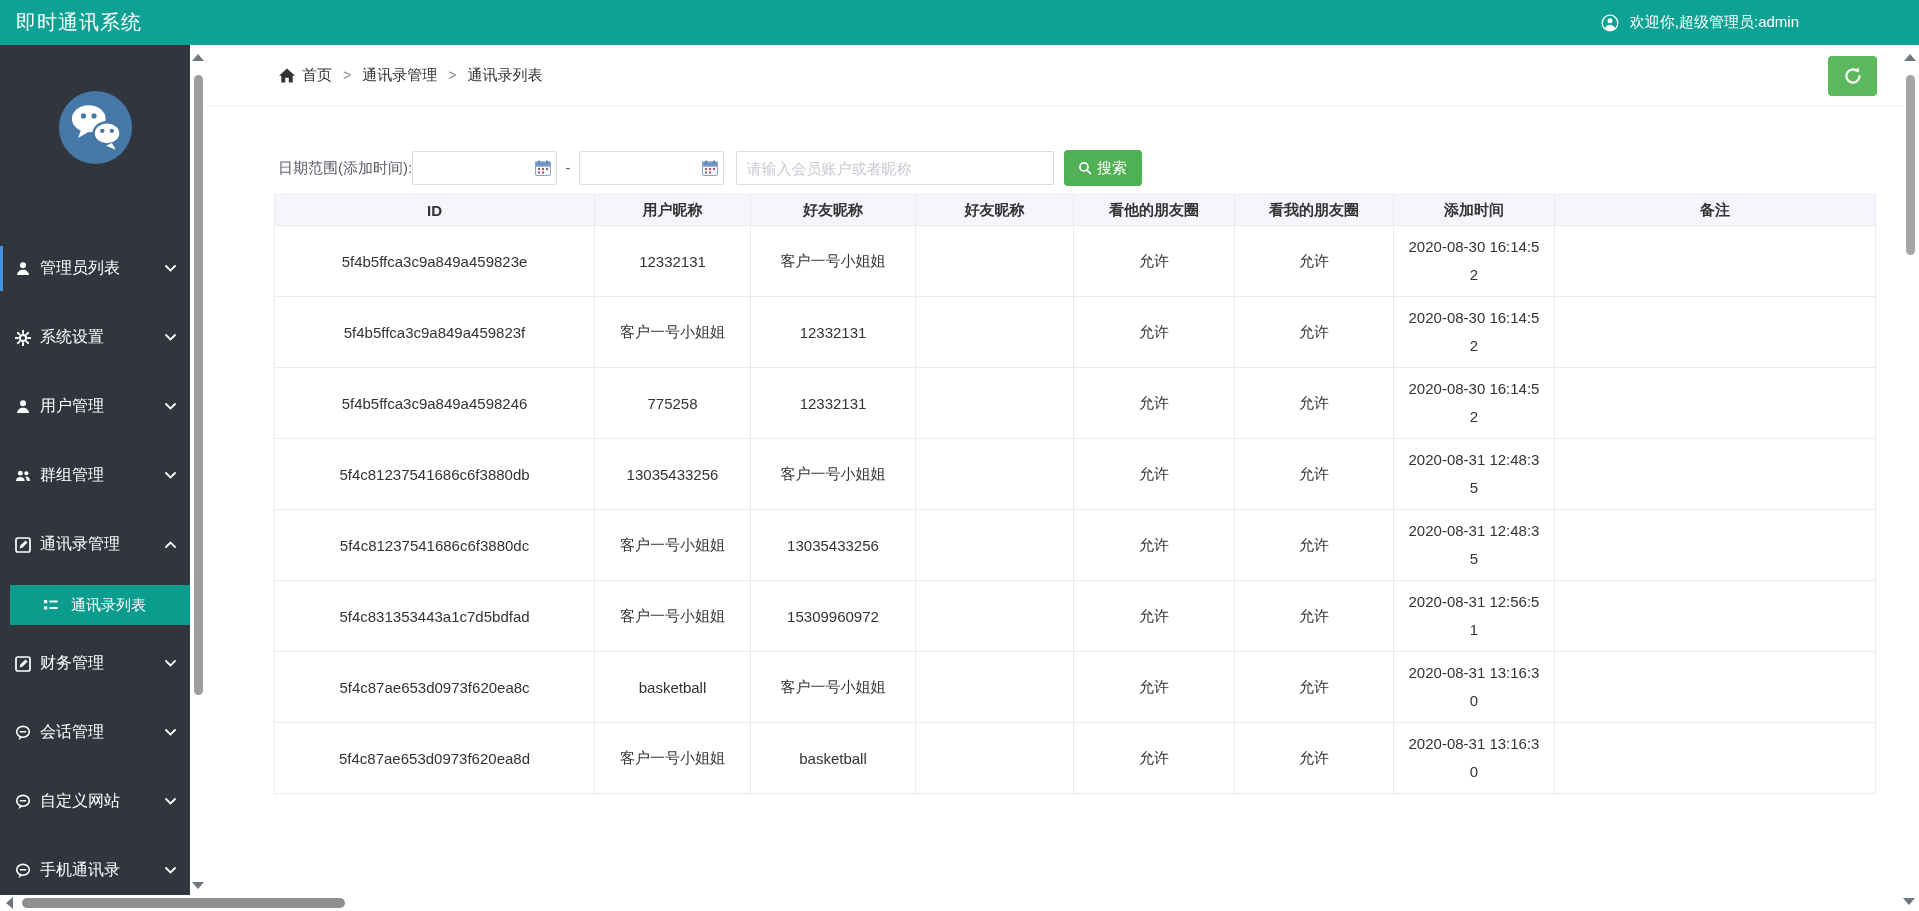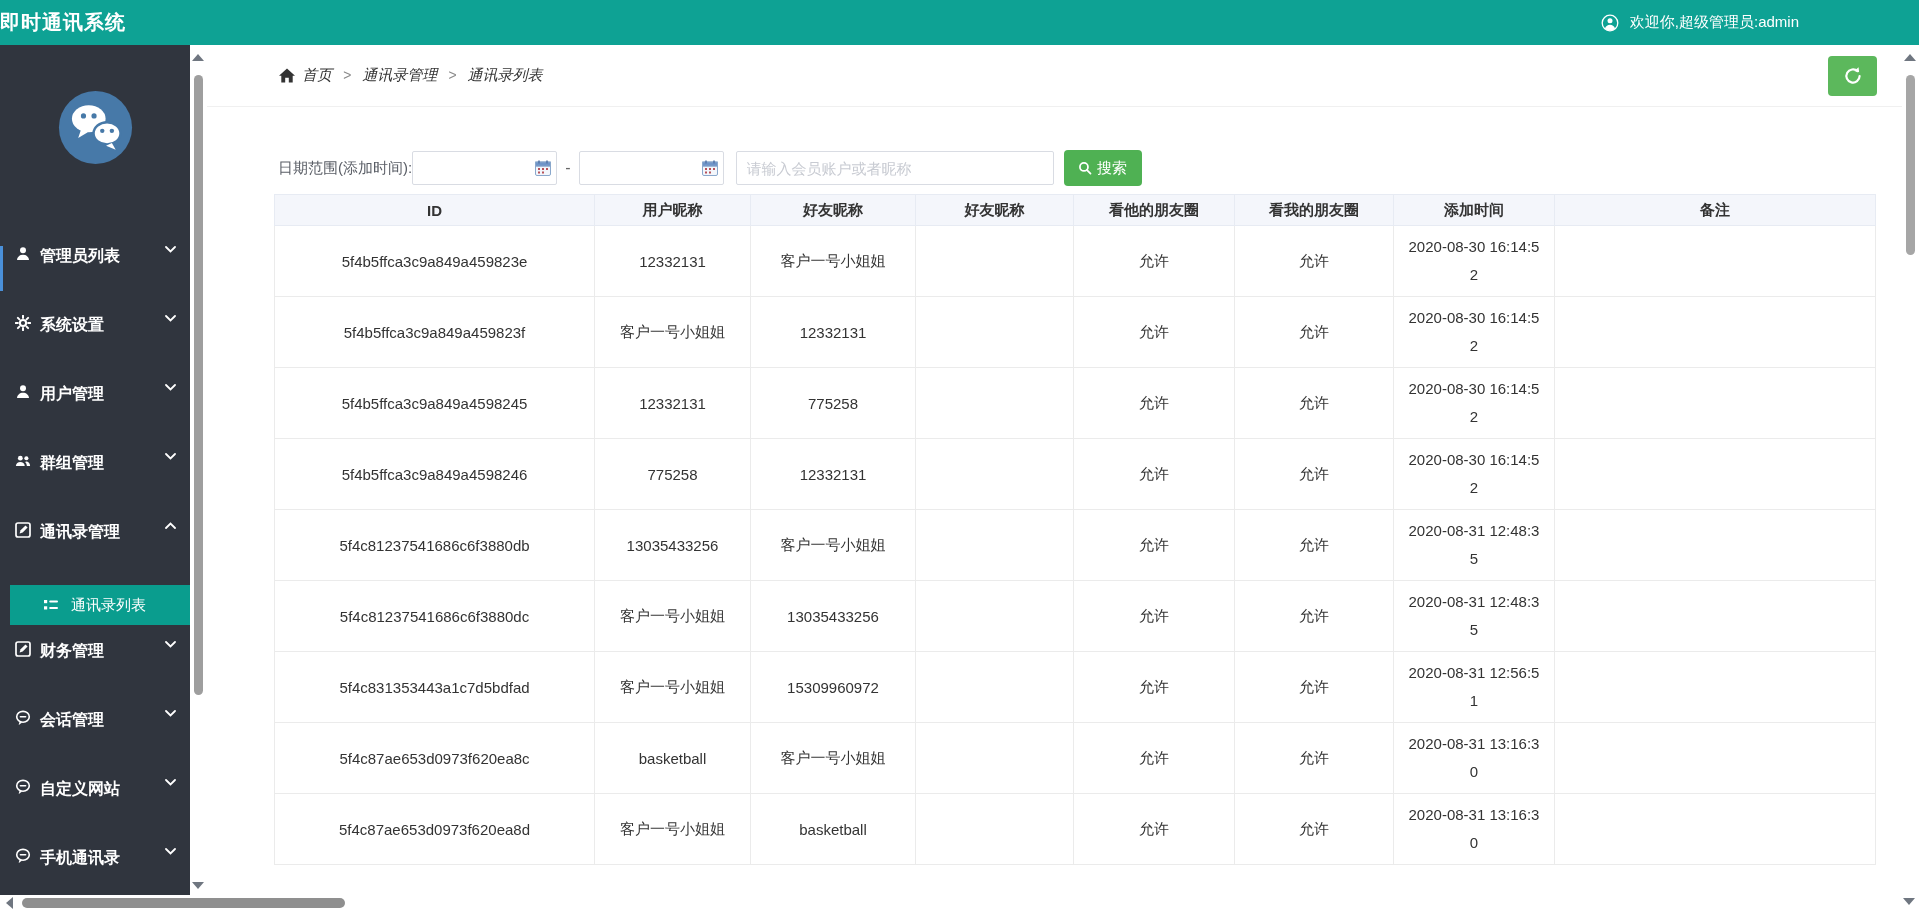--- a/index.html
+++ b/index.html
@@ -6,36 +6,36 @@
   :root{
     --c-topbar:#0ea294; --c-sidebar:#30353e; --c-active:#0a9d8e;
     --c-green:#4fb153; --c-refresh:#5cb85c; --c-logo:#4779a8; --c-thbg:#f4f6fb;
   }
   *{box-sizing:border-box; margin:0; padding:0;}
   html,body{width:1919px; height:911px; overflow:hidden;}
   body{font-family:"Liberation Sans","DejaVu Sans",sans-serif; background:#fff; color:#333; position:relative;}
 
   
   .topbar{height:45px; background:var(--c-topbar); display:flex; align-items:center; justify-content:space-between;}
-  .topbar-title{color:#fff; font-size:20px; font-weight:bold; padding-left:0; letter-spacing:1px;}
+  .topbar-title{color:#fff; font-size:20px; font-weight:normal; padding-left:16px; letter-spacing:1px;}
   .topbar-right{display:flex; align-items:center; gap:11px; padding-right:120px; color:#fff; font-size:15px;}
   .topbar-right svg{display:block;}
 
   
   .layout{display:flex; height:866px; position:relative;}
   .sidebar{width:190px; background:var(--c-sidebar); position:relative; flex:none;}
   .sidebar-scrollbar{width:17px; background:#fff; position:relative; flex:none;}
   .main{flex:1; position:relative; background:#fff; overflow:hidden;}
   .right-scrollbar{width:17px; background:#fff; position:relative; flex:none;}
 
   
   .logo{width:77px; height:77px; margin:44px auto 0;}
   .logo svg{display:block; width:77px; height:77px;}
   .menu{padding-top:80px;}
-  .menu-item{height:45px; display:flex; align-items:flex-start; padding:0 8px 0 15px; margin-bottom:24px; color:#fff; cursor:pointer;font-weight:bold;}
+  .menu-item{height:45px; display:flex; align-items:center; padding:0 8px 0 15px; margin-bottom:24px; color:#fff; cursor:pointer;}
   .menu-item.has-children{margin-bottom:0;}
   .mi-icon{width:16px; height:16px; margin-right:9px; flex:none; display:flex; align-items:center;}
   .mi-icon svg{width:16px; height:16px; display:block;}
   .mi-label{font-size:16px; flex:1;}
   .mi-chevron{width:11px; height:7px; flex:none; margin-right:6px;}
   .mi-chevron svg{width:11px; height:7px; display:block;}
   .submenu-item{height:40px; margin:18px 0 16px 10px; display:flex; align-items:center; padding-left:33px; color:#fff; font-size:15px; cursor:pointer;}
   .submenu-item .mi-icon{margin-right:12px;}
   .submenu-item.active{background:var(--c-active);}
   .menu-blue-bar{position:absolute; left:0; top:201px; width:3px; height:45px; background:#4a90d9;}
@@ -45,21 +45,21 @@
   .sb-down{position:absolute; bottom:22px; left:2px; width:0; height:0; border-left:6px solid transparent; border-right:6px solid transparent; border-top:7px solid #6f7680;}
   .sb-thumb{position:absolute; left:4px; width:9px; border-radius:5px; background:#9e9e9e;}
   .sidebar-scrollbar .sb-thumb{top:30px; height:620px;}
   .right-scrollbar .sb-thumb{top:30px; height:180px; background:#a6a6a6;}
   .hscrollbar{position:absolute; left:0; bottom:0; width:1919px; height:16px; background:#fff; z-index:6;}
   .hs-left{position:absolute; left:6px; top:2px; width:0; height:0; border-top:6px solid transparent; border-bottom:6px solid transparent; border-right:7px solid #6f7680;}
   .hs-thumb{position:absolute; left:22px; top:3px; width:323px; height:10px; border-radius:5px; background:#8f8f8f;}
   .hs-right-corner{position:absolute; right:4px; top:3px; width:0; height:0; border-left:6px solid transparent; border-right:6px solid transparent; border-top:7px solid #6f7680;}
 
   
-  .crumb-bar{height:62px; border-bottom:1px solid #f0f0f0; display:flex; align-items:center; padding-left:72px; position:relative; font-size:15px;font-style:italic;}
+  .crumb-bar{height:62px; border-bottom:1px solid #f0f0f0; display:flex; align-items:center; padding-left:72px; position:relative; font-size:15px;}
   .crumb-home{width:16px; height:15px; margin-right:7px; display:flex; align-items:center;}
   .crumb-home svg{width:16px; height:15px; display:block;}
   .crumb-item{color:#333; cursor:pointer;}
   .crumb-sep{color:#8a8a8a; margin:0 11px; font-size:14px;}
   .refresh-btn{position:absolute; right:25px; top:11px; width:49px; height:40px; background:var(--c-refresh); border:none; border-radius:4px; display:flex; align-items:center; justify-content:center; cursor:pointer;}
   .refresh-btn svg{width:20px; height:20px; display:block;}
 
   
   .search-row{display:flex; align-items:center; margin:43px 0 0 71px; height:36px;}
   .search-label{font-size:15px; color:#5a5e66; }
@@ -375,32 +375,20 @@
             <td>12332131</td>
             <td></td>
             <td>允许</td>
             <td>允许</td>
             <td>
               <div class="time-wrap">2020-08-30 16:14:52</div>
             </td>
             <td></td>
           </tr>
           <tr>
-            <td>5f4b5ffca3c9a849a4598245</td>
-            <td>12332131</td>
-            <td>775258</td>
-            <td></td>
-            <td>允许</td>
-            <td>允许</td>
-            <td>
-              <div class="time-wrap">2020-08-30 16:14:52</div>
-            </td>
-            <td></td>
-          </tr>
-          <tr>
             <td>5f4b5ffca3c9a849a4598246</td>
             <td>775258</td>
             <td>12332131</td>
             <td></td>
             <td>允许</td>
             <td>允许</td>
             <td>
               <div class="time-wrap">2020-08-30 16:14:52</div>
             </td>
             <td></td>

